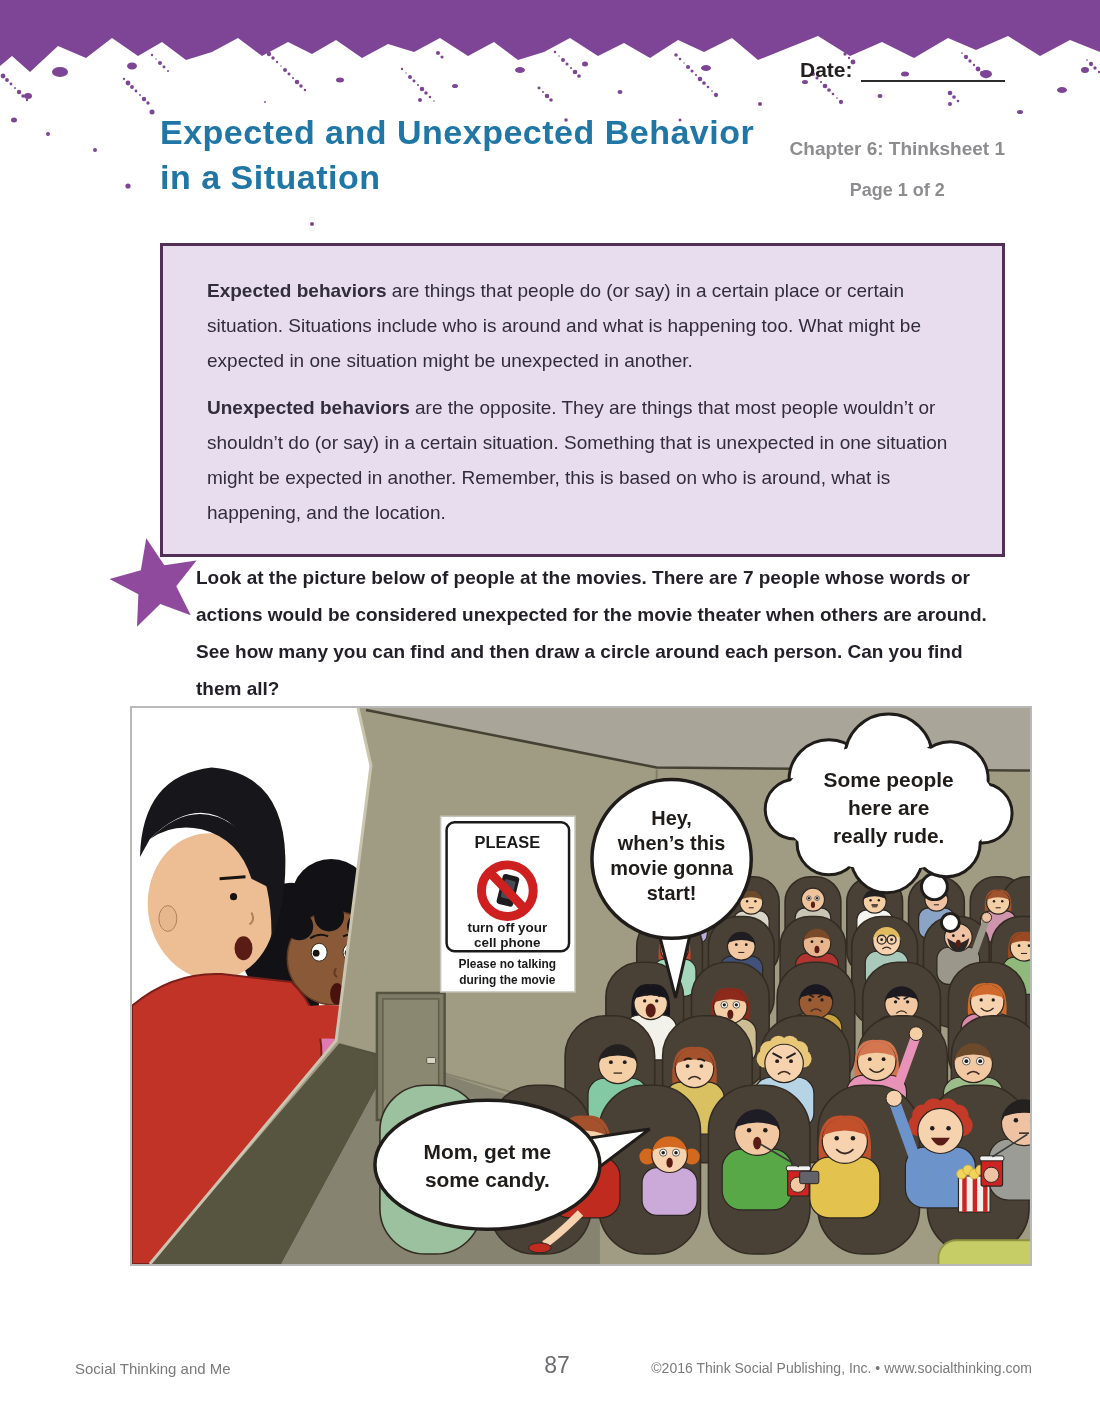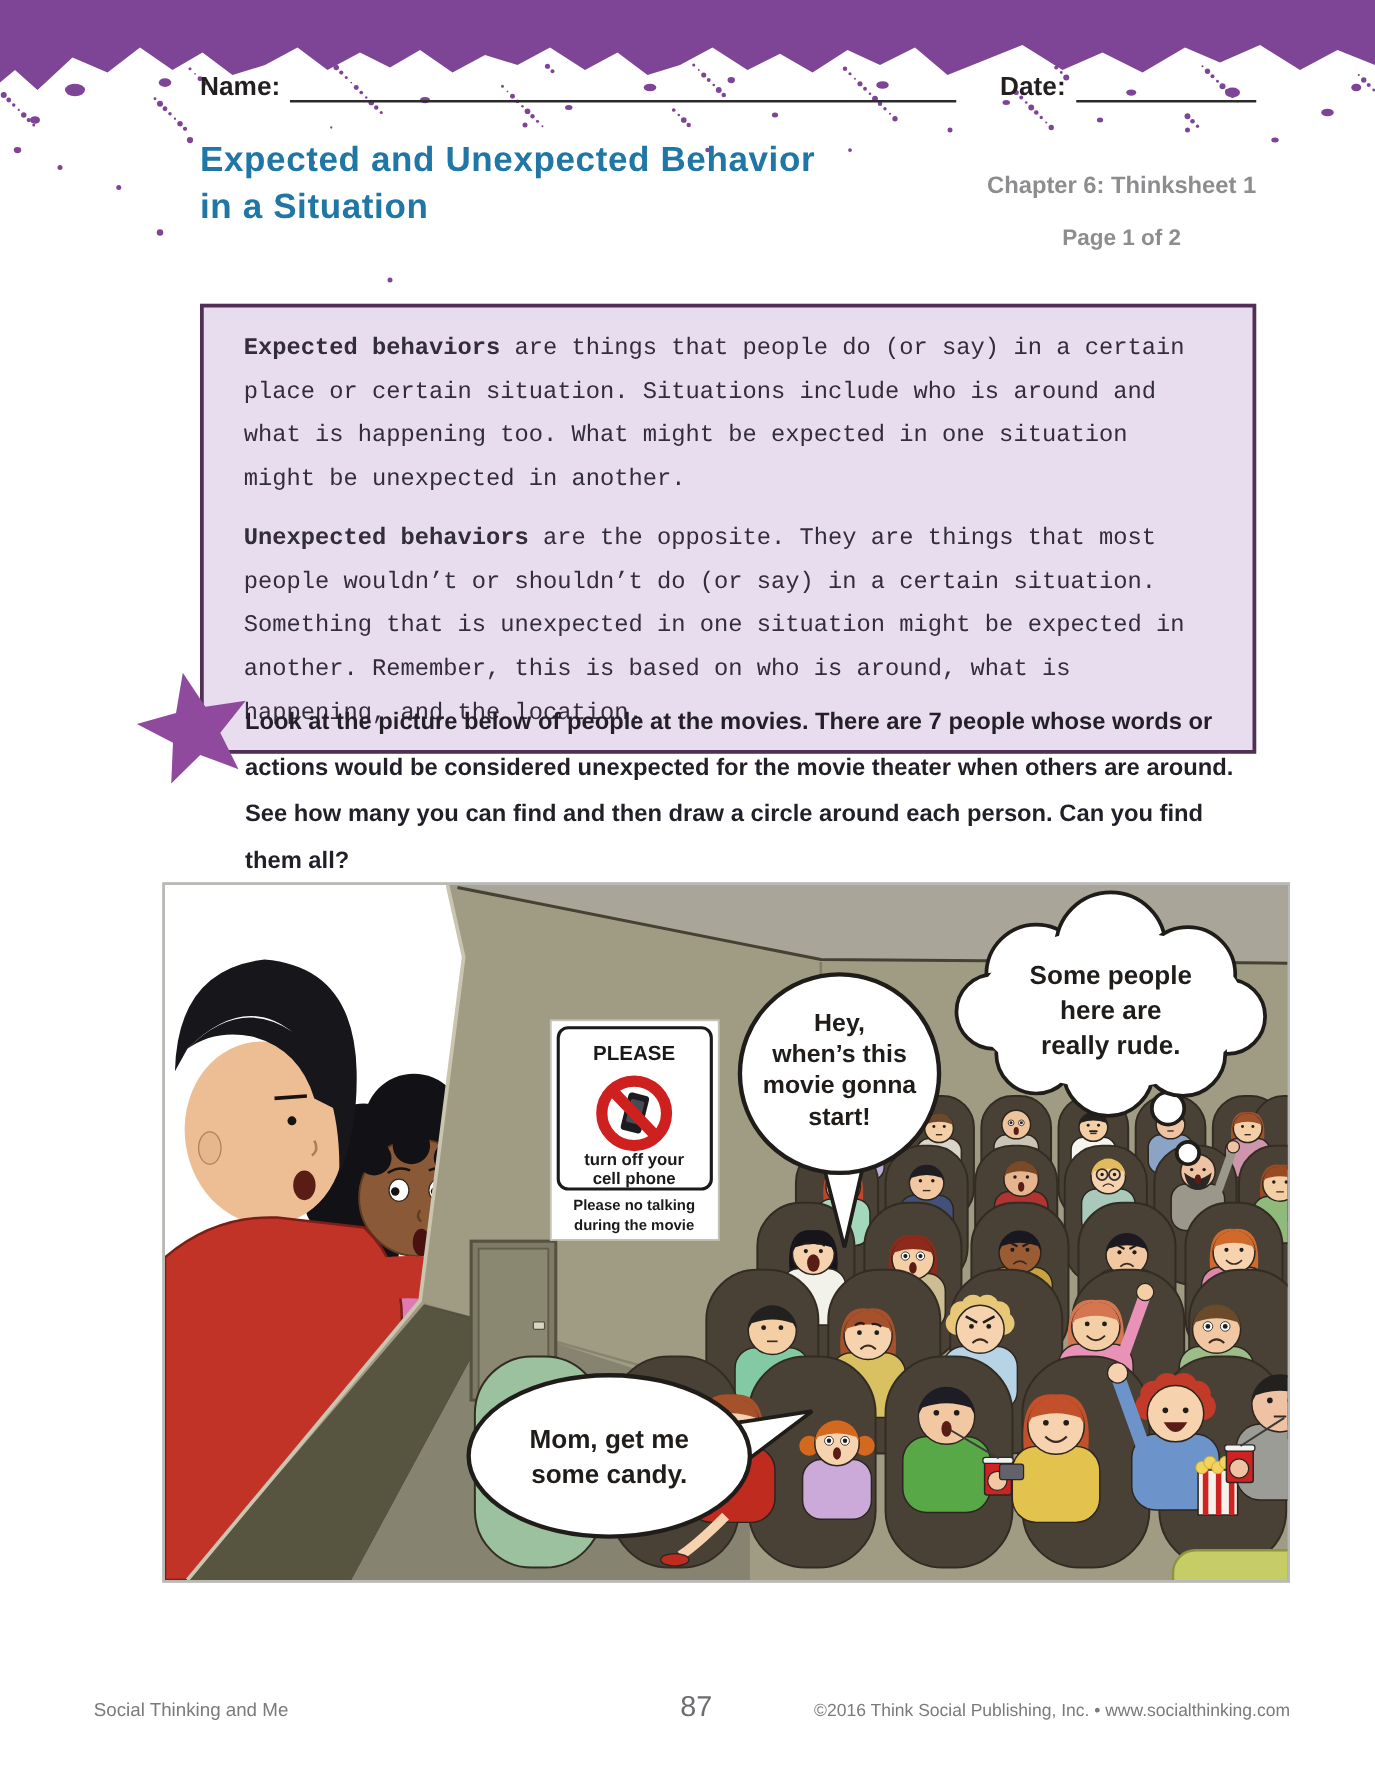--- a/index.html
+++ b/index.html
@@ -2,27 +2,27 @@
 <html><head>
 <meta charset="utf-8">
 <style>
   html,body{margin:0;padding:0;background:#ffffff;}
   body{font-family:"Liberation Sans",sans-serif;color:#2b2730;}
   #page{position:relative;width:1100px;height:1424px;background:#fff;overflow:hidden;}
   #page svg{display:block;}
   .hdr-svg{position:absolute;top:0;left:0;pointer-events:none;}
   .field{position:absolute;display:flex;align-items:flex-end;font-weight:bold;font-size:21px;color:#231f20;}
   .field .rule{flex:1;border-bottom:2px solid #2b2b2b;margin-left:8px;height:24px;}
-  .title{position:absolute;left:160px;top:110px;font-size:28px;font-weight:bold;color:#2076a5;line-height:1.32;letter-spacing:.5px;}
+  .title{position:absolute;left:160px;top:110px;font-size:34px;font-weight:bold;color:#2076a5;line-height:1.32;letter-spacing:.5px;}
   .meta{position:absolute;right:95px;top:138px;text-align:center;font-weight:bold;font-size:19px;color:#8d8d90;}
   .meta .pg{font-size:18px;margin-top:20px;}
   .defbox{position:absolute;left:160px;top:243px;width:845px;min-height:262px;box-sizing:border-box;
           background:#e8ddee;border:3px solid #523055;padding:15px 32px 12px 32px;
           font-size:19px;line-height:35px;color:#322d3a;}
-  .defbox p{margin:0;font-family:Liberation Mono, monospace;}
+  .defbox p{margin:12px;}
   .defbox p + p{margin-top:12px;}
   .star-svg{position:absolute;left:104px;top:529px;}
   .instruction{position:absolute;left:196px;top:559px;width:805px;font-size:19px;font-weight:bold;
                color:#231f28;line-height:37px;}
   .illus{position:absolute;left:130px;top:706px;width:902px;height:560px;box-sizing:border-box;
          border:2px solid #b9b9b9;background:#a09c84;}
   .footer-left{position:absolute;left:75px;top:1360px;font-size:15px;color:#7a7a7d;}
   .footer-center{position:absolute;left:0;right:0;top:1352px;text-align:center;font-size:23px;color:#6d6d71;padding-left:14px;}
   .footer-right{position:absolute;right:68px;top:1360px;font-size:14px;color:#7a7a7d;}
   text{font-family:"Liberation Sans",sans-serif;}
@@ -150,24 +150,20 @@
         <circle cx="402" cy="69" r="1.2" fill="#7e4596"></circle>
         <circle cx="539" cy="88" r="1.4857142857142858" fill="#7e4596"></circle>
         <circle cx="676" cy="55" r="1.7714285714285714" fill="#7e4596"></circle>
         <circle cx="813" cy="74" r="2.057142857142857" fill="#7e4596"></circle>
         <circle cx="950" cy="93" r="2.3428571428571425" fill="#7e4596"></circle>
         <circle cx="1087" cy="60" r="0.8428571428571427" fill="#7e4596"></circle>
         <circle cx="124" cy="79" r="1.1285714285714286" fill="#7e4596"></circle>
       </g>
   </svg>
 
-  <div class="field" style="left:160px;top:56px;width:605px;">
-    <span>Name:</span>
-    <span class="rule"></span>
-  </div>
   <div class="field" style="left:800px;top:56px;width:205px;align-items:flex-end;">
     <span>Date:</span>
     <span class="rule"></span>
   </div>
 
   <div class="title">
     <div>Expected and Unexpected Behavior</div>
     <div>in a Situation</div>
   </div>
   <div class="meta">

